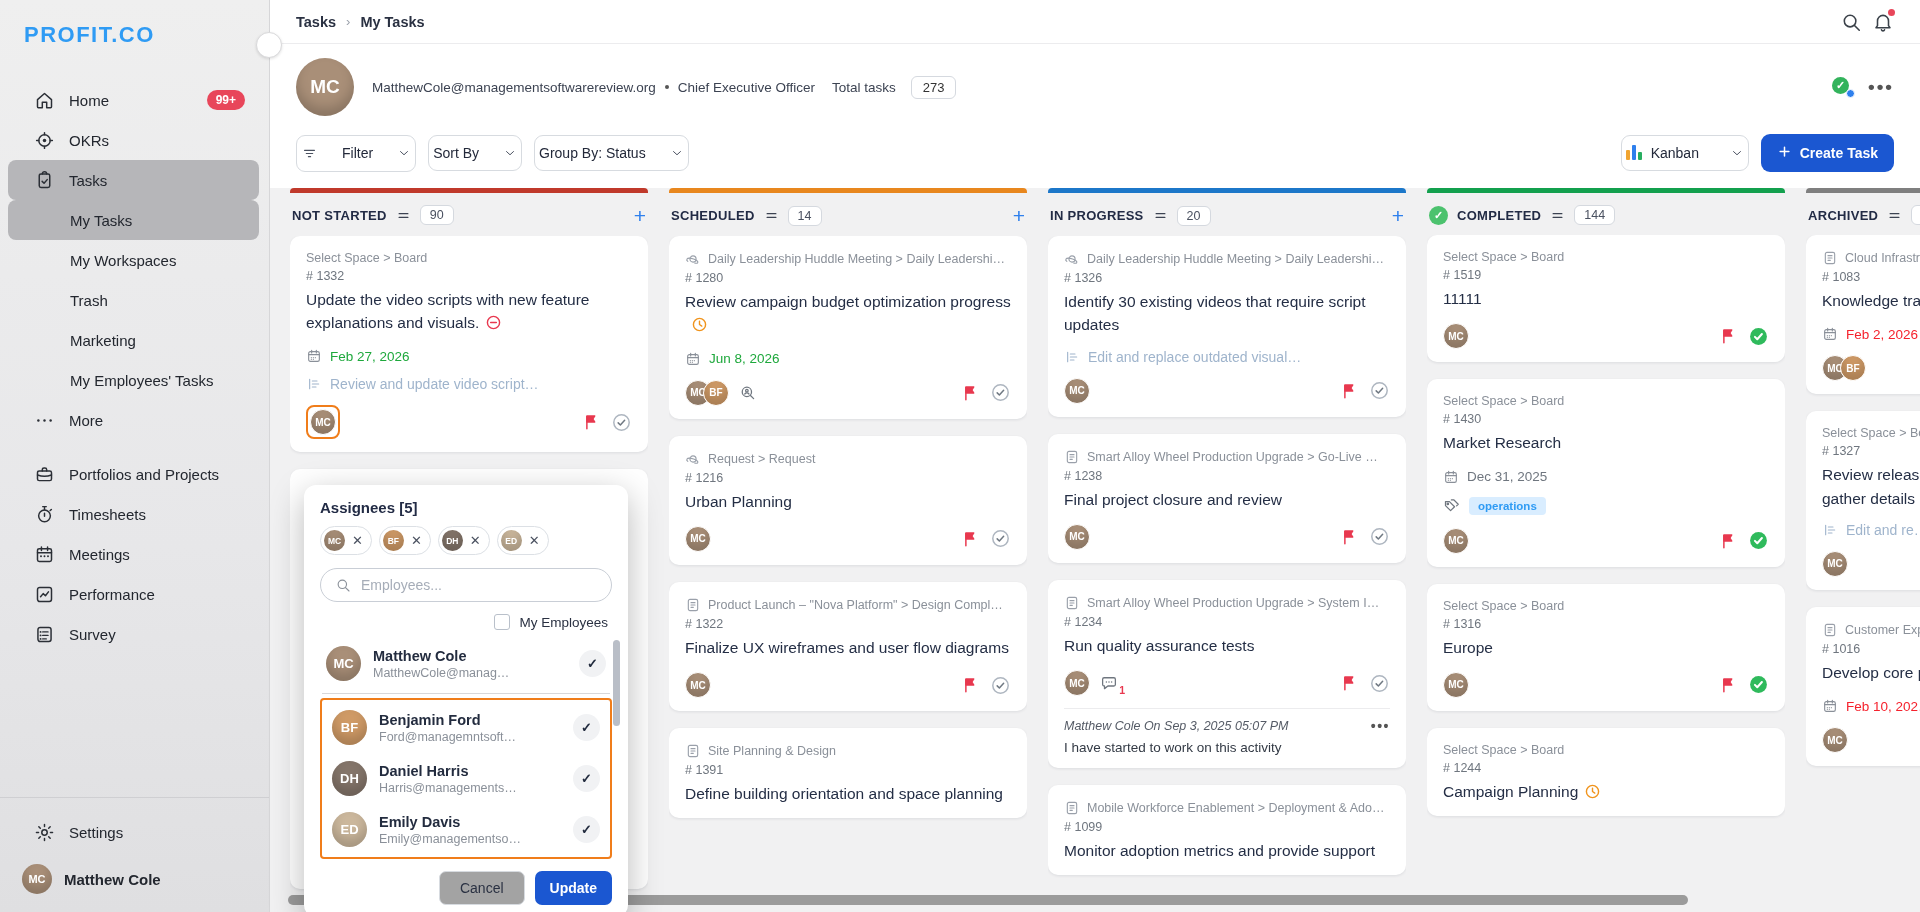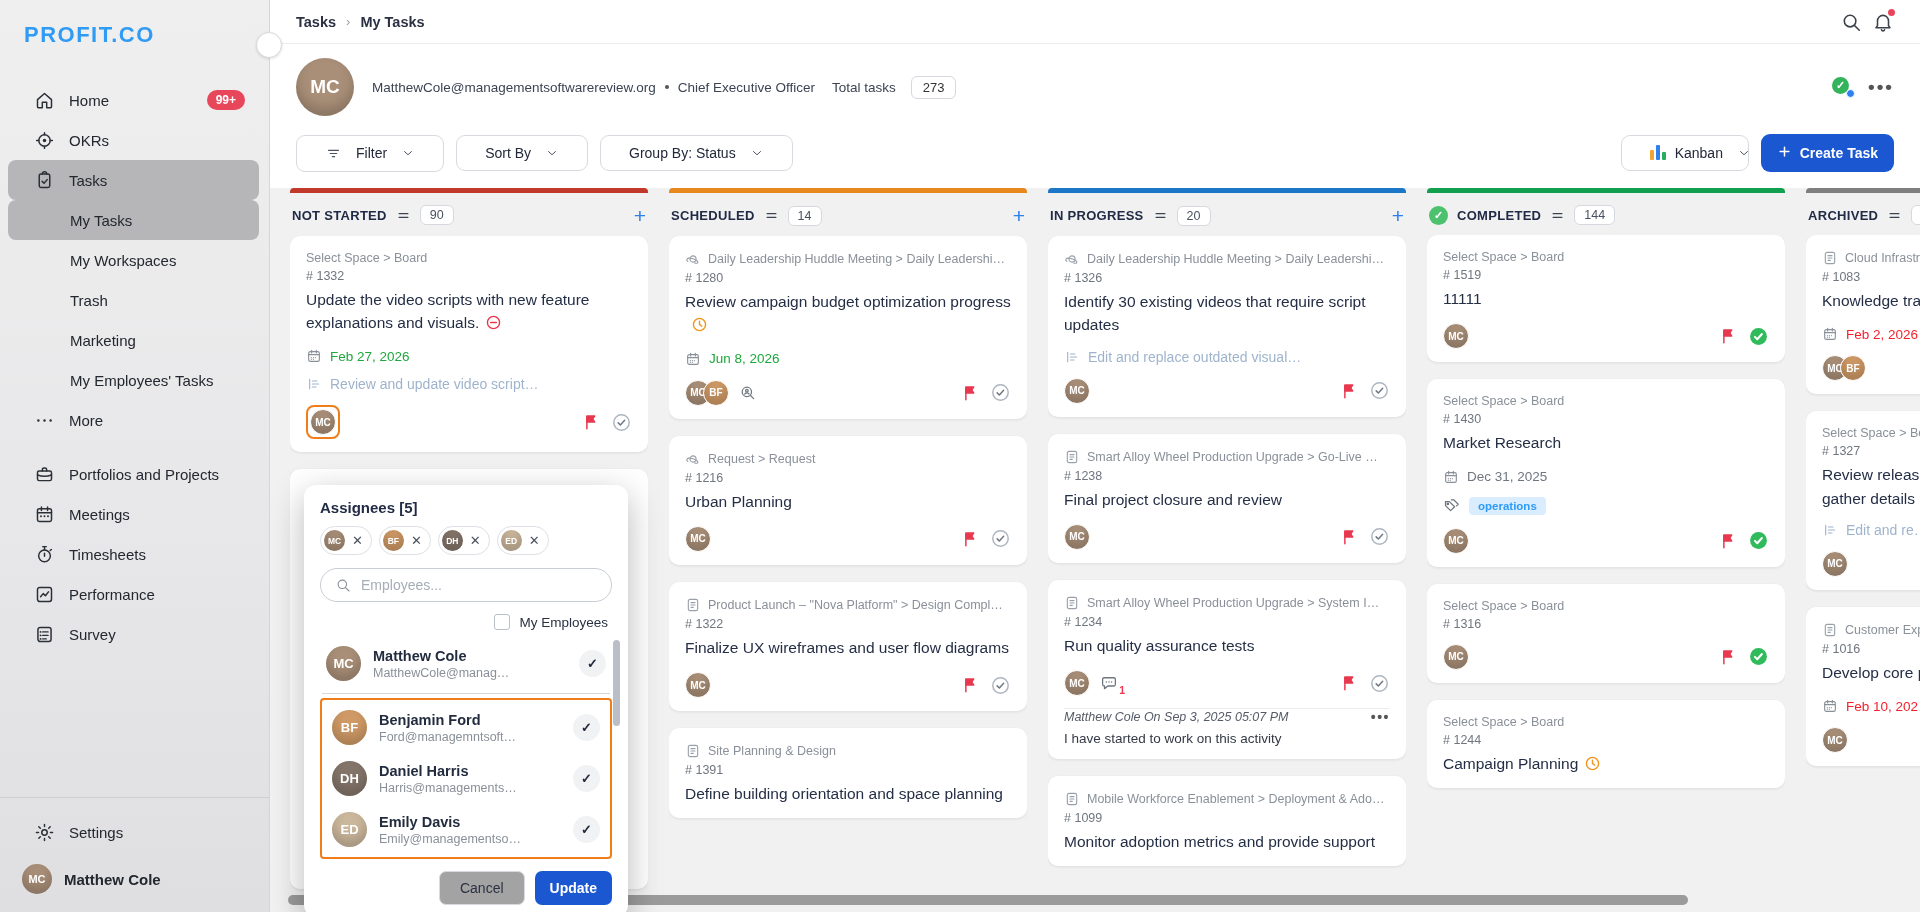--- a/index.html
+++ b/index.html
@@ -39,21 +39,21 @@
   .profile-sub { display:flex; align-items:center; gap:9px; font-size:13.5px; color:#3c4352; }
   .profile-sub .dot { width:4px; height:4px; border-radius:50%; background:#555; }
   .total-box { border:1px solid #d5d9df; border-radius:6px; padding:3px 11px; font-size:13px; color:#333; margin-left:6px; background:#fff; }
   .profile-right { margin-left:auto; display:flex; align-items:center; gap:16px; }
   .sync-ic { position:relative; width:20px; height:20px; cursor:pointer; }
   .sync-circle { width:17px; height:17px; border-radius:50%; background:#33b35c; display:flex; align-items:center; justify-content:center; color:#fff; font-size:11px; font-weight:700; }
   .sync-pen { position:absolute; right:-3px; bottom:-1px; width:9px; height:9px; border-radius:50%; background:#2f80ed; border:1.5px solid #fff; }
   .dots-btn { color:#555; font-size:19px; letter-spacing:2px; cursor:pointer; font-weight:700; }
 
   .toolbar { display:flex; align-items:center; padding:8px 26px 16px 26px; gap:12px; }
-  .tbtn { display:flex; align-items:center; gap:14px; border:1px solid #d7dbe0; background:#fff; border-radius:9px; padding:9px 28px; font-size:14px; color:#23293a; cursor:pointer; }
+  .tbtn { display:flex; align-items:center; gap:24px; border:1px solid #d7dbe0; background:#fff; border-radius:9px; padding:9px 4px; font-size:14px; color:#23293a; cursor:pointer; }
   .tbtn .icon, .tbtn .chev { display:inline-flex; color:#4a5160; }
   .tbtn .icon svg { width:17px; height:17px; }
   .chev svg { width:14px; height:14px; }
   .toolbar-spacer { flex:1; }
   .kanban-sel { width:128px; justify-content:space-between; }
   .kanban-left { display:flex; align-items:flex-start; gap:9px; }
   .kbars { display:inline-flex; align-items:flex-end; gap:2px; height:15px; }
   .kbars i { width:4px; border-radius:1px; display:block; }
   .kbars i:nth-child(1){ height:10px; background:#f0a431; }
   .kbars i:nth-child(2){ height:15px; background:#2f80ed; }
@@ -92,21 +92,21 @@
   .avatar.sm { width:26px; height:26px; font-size:10px; border:1.5px solid #fff; }
   .av-stack { display:flex; align-items:center; }
   .av-stack .avatar + .avatar { margin-left:-8px; }
   .av-hl { border:2px solid #f07d1a; border-radius:8px; padding:2px; display:inline-flex; }
   .foot-right { margin-left:auto; display:flex; align-items:center; gap:11px; }
   .ic-flag { display:inline-flex; cursor:pointer; } .ic-flag svg { width:18px; height:18px; }
   .ic-done { display:inline-flex; cursor:pointer; } .ic-done svg { width:21px; height:21px; }
   .cmt-wrap { position:relative; margin-left:10px; display:inline-flex; color:#6f767f; cursor:pointer; }
   .cmt-wrap svg { width:18px; height:18px; }
   .cmt-n { position:absolute; right:-7px; bottom:-4px; font-size:10.5px; color:#e8384f; font-weight:700; }
-  .c-comment { border-top:1px solid #ececee; margin-top:12px; }
+  .c-comment { border-top:1px solid #ececee; margin-top:12px; padding-top:9px; }
   .cmt-meta-row { display:flex; align-items:center; }
   .cmt-meta { font-style:italic; font-size:12.5px; color:#555b66; }
   .cmt-dots { margin-left:auto; color:#555; letter-spacing:1.5px; font-weight:700; font-size:14px; cursor:pointer; }
   .cmt-text { font-size:13.5px; color:#333a45; margin-top:6px; }
 
   .hscroll { position:absolute; left:288px; bottom:7px; height:10px; width:1400px; background:#9b9b9b; border-radius:5px; z-index:4; cursor:pointer; }
 
   
   .popup { position:absolute; left:304px; top:485px; width:324px; background:#fff; border-radius:12px; box-shadow:0 10px 34px rgba(0,0,0,.28); z-index:50; padding:14px 16px 12px 16px; }
   .pp-title { font-size:15px; font-weight:700; color:#222b45; }
@@ -212,36 +212,36 @@
               <path d="M9.5 8V6.5a2 2 0 0 1 2-2h1a2 2 0 0 1 2 2V8"></path>
               <path d="M4 12.5c5.3 2 10.7 2 16 0"></path>
             </svg>
           </span>
           <span>Portfolios and Projects</span>
 
      </div>
         <div class="nav-item  ">
        <span class="icon ">
             <svg viewBox="0 0 24 24" fill="none" stroke="currentColor" stroke-width="1.7" stroke-linecap="round" stroke-linejoin="round">
+              <circle cx="12" cy="13.5" r="6.7"></circle>
+              <path d="M12 10.5v3.5M10 3h4M12 3v3.6M18.5 7.5l1.3-1.3"></path>
+            </svg>
+          </span>
+          <span>Timesheets</span>
+
+     </div>
+        <div class="nav-item  ">
+       <span class="icon ">
+            <svg viewBox="0 0 24 24" fill="none" stroke="currentColor" stroke-width="1.7" stroke-linecap="round" stroke-linejoin="round">
               <rect x="4" y="5.5" width="16" height="14.5" rx="2"></rect>
               <path d="M4 10h16M8.5 3.5v4M15.5 3.5v4"></path>
               <path d="M8 14h.01M12 14h.01M16 14h.01" stroke-width="2.2"></path>
             </svg>
           </span>
           <span>Meetings</span>
-
-     </div>
-        <div class="nav-item  ">
-       <span class="icon ">
-            <svg viewBox="0 0 24 24" fill="none" stroke="currentColor" stroke-width="1.7" stroke-linecap="round" stroke-linejoin="round">
-              <circle cx="12" cy="13.5" r="6.7"></circle>
-              <path d="M12 10.5v3.5M10 3h4M12 3v3.6M18.5 7.5l1.3-1.3"></path>
-            </svg>
-          </span>
-          <span>Timesheets</span>
 
      </div>
         <div class="nav-item  ">
        <span class="icon ">
             <svg viewBox="0 0 24 24" fill="none" stroke="currentColor" stroke-width="1.7" stroke-linecap="round" stroke-linejoin="round">
               <rect x="4" y="4" width="16" height="16" rx="2.5"></rect>
               <path d="M7.5 14.5l3-3.5 2.6 2.5 3.4-4.5"></path>
             </svg>
           </span>
           <span>Performance</span>
@@ -817,20 +817,21 @@
                     </svg>
                   </span>
                 </span>
               </div>
             </div>
             <div class="card">
               <div class="c-space">
                 <span>Select Space &gt; Board</span>
               </div>
               <div class="c-id"># 1316</div>
+              <div class="c-title">Europe</div>
               <div class="c-foot">
                 <span class="av-stack">
                   <span class="avatar sm" style="background:#a98f78">MC</span>
                 </span>
                 <span class="foot-right">
                   <span class="ic-flag">
                     <svg viewBox="0 0 24 24" fill="none" stroke="currentColor" stroke-width="1.7" stroke-linecap="round" stroke-linejoin="round">
                       <path d="M6.5 4.5v16.5" stroke="#e8384f" stroke-width="2"></path>
                       <path d="M6.5 4h10.6l-2.5 4 2.5 4H6.5z" fill="#e8384f" stroke="#e8384f"></path>
                     </svg>

